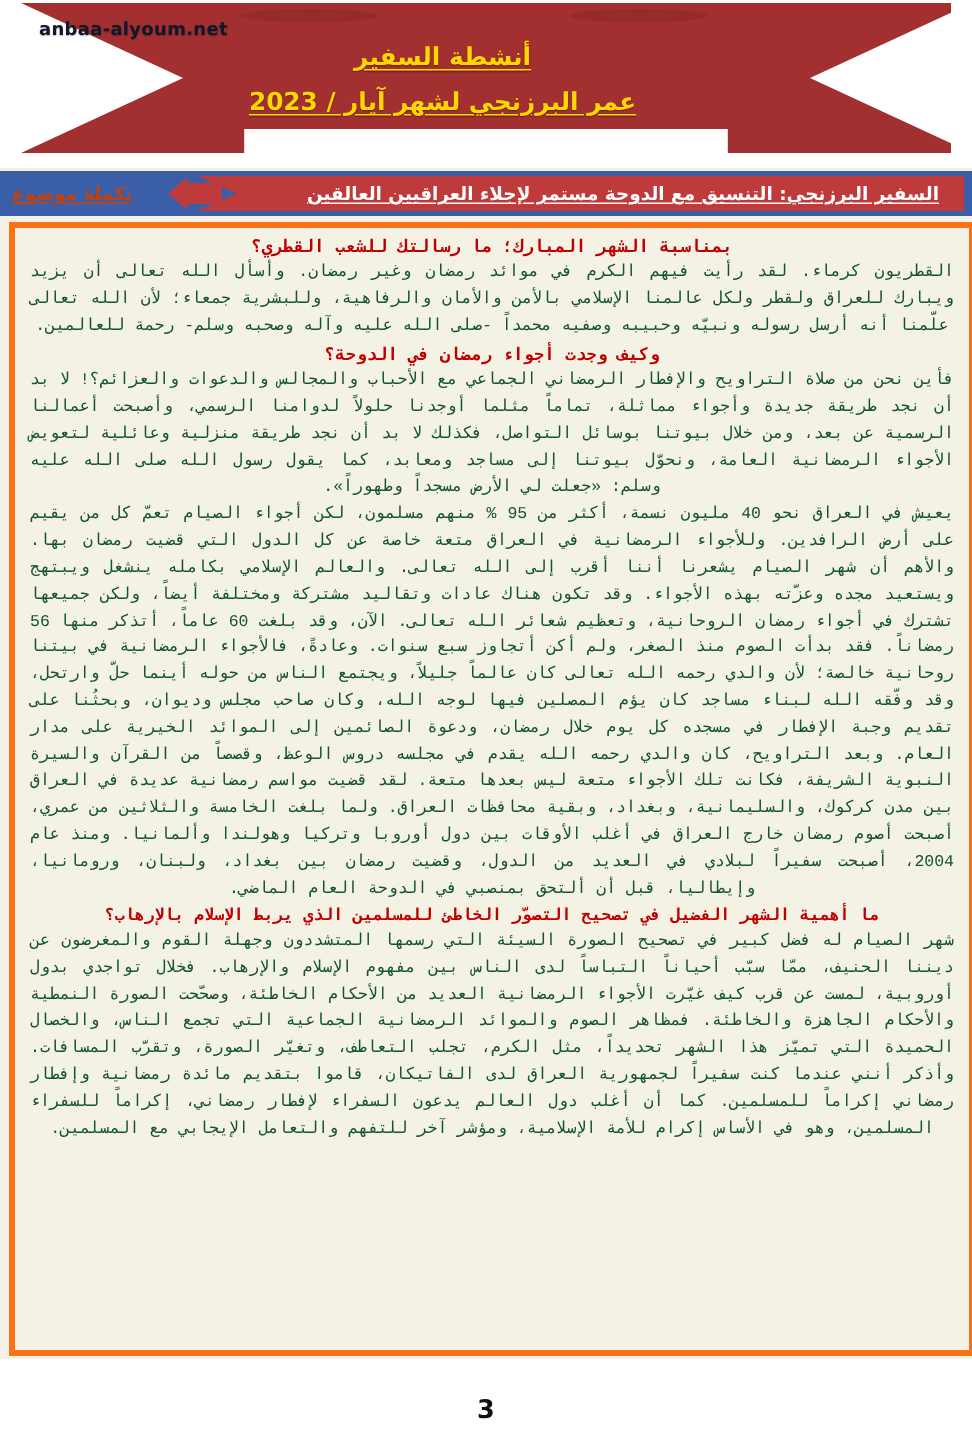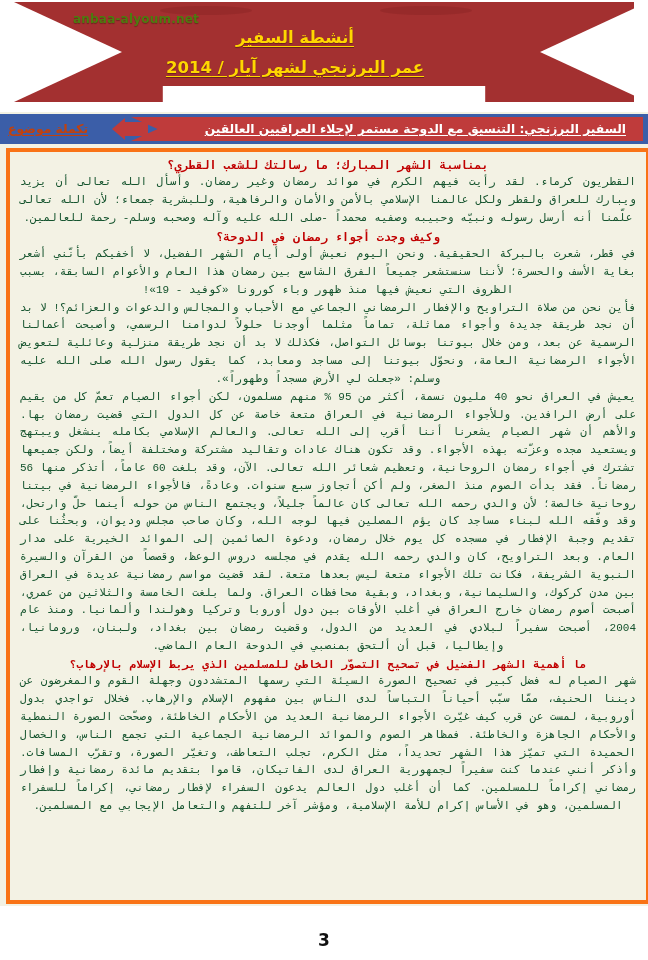--- a/index.html
+++ b/index.html
@@ -96,28 +96,27 @@
     text-underline-offset: 3px;
     text-shadow: 0 1px 1px rgba(0,0,0,.35);
     direction: rtl;
     white-space: nowrap;
   }
 
   .watermark {
     position: absolute;
     top: 12px;
     left: 26px;
-    color: #4d7c0f;
+    color: #0f172a;
     font-size: 12px;
     font-weight: bold;
     letter-spacing: .2px;
     direction: ltr;
     text-shadow: 0 1px 1px rgba(0,0,0,.3);
     z-index: 5;
-    margin-left: 47px;
   }
 
   
   .subtitle-bar {
     position: absolute;
     top: 114px;
     left: 0;
     width: 648px;
     height: 30px;
   }
@@ -241,39 +240,38 @@
 
   <div class="ribbon-zone">
     <div class="ribbon"></div>
     <div class="ribbon-notch-left"></div>
     <div class="ribbon-notch-right"></div>
     <div class="fold a"></div>
     <div class="fold b"></div>
 
     <div class="ribbon-text">
       <div class="ribbon-line">أنشطة السفير</div>
-      <div class="ribbon-line">عمر البرزنجي لشهر آيار / 2014</div>
+      <div class="ribbon-line">عمر البرزنجي لشهر آيار / 2023</div>
     </div>
 
     <div class="watermark">anbaa-alyoum.net</div>
   </div>
 
   <div class="subtitle-bar">
     <div class="sb-blue"></div>
     <div class="sb-red"></div>
     <div class="sb-arrow"></div>
     <div class="sb-headline">السفير البرزنجي: التنسيق مع الدوحة مستمر لإجلاء العراقيين العالقين</div>
     <div class="sb-tag">تكملة موضوع</div>
   </div>
 
   <div class="content" id="article-body">
       <div class="q">بمناسبة الشهر المبارك؛ ما رسالتك للشعب القطري؟</div>
       <div class="p">القطريون كرماء. لقد رأيت فيهم الكرم في موائد رمضان وغير رمضان. وأسأل الله تعالى أن يزيد ويبارك للعراق ولقطر ولكل عالمنا الإسلامي بالأمن والأمان والرفاهية، وللبشرية جمعاء؛ لأن الله تعالى علّمنا أنه أرسل رسوله ونبيّه وحبيبه وصفيه محمداً -صلى الله عليه وآله وصحبه وسلم- رحمة للعالمين.</div>
       <div class="q">وكيف وجدت أجواء رمضان في الدوحة؟</div>
-      <div class="p">في قطر، شعرت بالبركة الحقيقية. ونحن اليوم نعيش أولى أيام الشهر الفضيل، لا أخفيكم بأنّني أشعر بغاية الأسف والحسرة؛ لأننا سنستشعر جميعاً الفرق الشاسع بين رمضان هذا العام والأعوام السابقة، بسبب الظروف التي نعيش فيها منذ ظهور وباء كورونا «كوفيد - 19»!</div>
       <div class="p">فأين نحن من صلاة التراويح والإفطار الرمضاني الجماعي مع الأحباب والمجالس والدعوات والعزائم؟! لا بد أن نجد طريقة جديدة وأجواء مماثلة، تماماً مثلما أوجدنا حلولاً لدوامنا الرسمي، وأصبحت أعمالنا الرسمية عن بعد، ومن خلال بيوتنا بوسائل التواصل، فكذلك لا بد أن نجد طريقة منزلية وعائلية لتعويض الأجواء الرمضانية العامة، ونحوّل بيوتنا إلى مساجد ومعابد، كما يقول رسول الله صلى الله عليه وسلم: «جعلت لي الأرض مسجداً وطهوراً».</div>
       <div class="p">يعيش في العراق نحو 40 مليون نسمة، أكثر من 95 % منهم مسلمون، لكن أجواء الصيام تعمّ كل من يقيم على أرض الرافدين. وللأجواء الرمضانية في العراق متعة خاصة عن كل الدول التي قضيت رمضان بها. والأهم أن شهر الصيام يشعرنا أننا أقرب إلى الله تعالى. والعالم الإسلامي بكامله ينشغل ويبتهج ويستعيد مجده وعزّته بهذه الأجواء. وقد تكون هناك عادات وتقاليد مشتركة ومختلفة أيضاً، ولكن جميعها تشترك في أجواء رمضان الروحانية، وتعظيم شعائر الله تعالى. الآن، وقد بلغت 60 عاماً، أتذكر منها 56 رمضاناً. فقد بدأت الصوم منذ الصغر، ولم أكن أتجاوز سبع سنوات. وعادةً، فالأجواء الرمضانية في بيتنا روحانية خالصة؛ لأن والدي رحمه الله تعالى كان عالماً جليلاً، ويجتمع الناس من حوله أينما حلّ وارتحل، وقد وفّقه الله لبناء مساجد كان يؤم المصلين فيها لوجه الله، وكان صاحب مجلس وديوان، وبحثُنا على تقديم وجبة الإفطار في مسجده كل يوم خلال رمضان، ودعوة الصائمين إلى الموائد الخيرية على مدار العام. وبعد التراويح، كان والدي رحمه الله يقدم في مجلسه دروس الوعظ، وقصصاً من القرآن والسيرة النبوية الشريفة، فكانت تلك الأجواء متعة ليس بعدها متعة. لقد قضيت مواسم رمضانية عديدة في العراق بين مدن كركوك، والسليمانية، وبغداد، وبقية محافظات العراق. ولما بلغت الخامسة والثلاثين من عمري، أصبحت أصوم رمضان خارج العراق في أغلب الأوقات بين دول أوروبا وتركيا وهولندا وألمانيا. ومنذ عام 2004، أصبحت سفيراً لبلادي في العديد من الدول، وقضيت رمضان بين بغداد، ولبنان، ورومانيا، وإيطاليا، قبل أن ألتحق بمنصبي في الدوحة العام الماضي.</div>
       <div class="q wide">ما أهمية الشهر الفضيل في تصحيح التصوّر الخاطئ للمسلمين الذي يربط الإسلام بالإرهاب؟</div>
       <div class="p">شهر الصيام له فضل كبير في تصحيح الصورة السيئة التي رسمها المتشددون وجهلة القوم والمغرضون عن ديننا الحنيف، ممّا سبّب أحياناً التباساً لدى الناس بين مفهوم الإسلام والإرهاب. فخلال تواجدي بدول أوروبية، لمست عن قرب كيف غيّرت الأجواء الرمضانية العديد من الأحكام الخاطئة، وصحّحت الصورة النمطية والأحكام الجاهزة والخاطئة. فمظاهر الصوم والموائد الرمضانية الجماعية التي تجمع الناس، والخصال الحميدة التي تميّز هذا الشهر تحديداً، مثل الكرم، تجلب التعاطف، وتغيّر الصورة، وتقرّب المسافات. وأذكر أنني عندما كنت سفيراً لجمهورية العراق لدى الفاتيكان، قاموا بتقديم مائدة رمضانية وإفطار رمضاني إكراماً للمسلمين. كما أن أغلب دول العالم يدعون السفراء لإفطار رمضاني، إكراماً للسفراء المسلمين، وهو في الأساس إكرام للأمة الإسلامية، ومؤشر آخر للتفهم والتعامل الإيجابي مع المسلمين.</div>
     </div>
 
   <div class="footer">
     <div class="page-no">3</div>
   </div>
 

